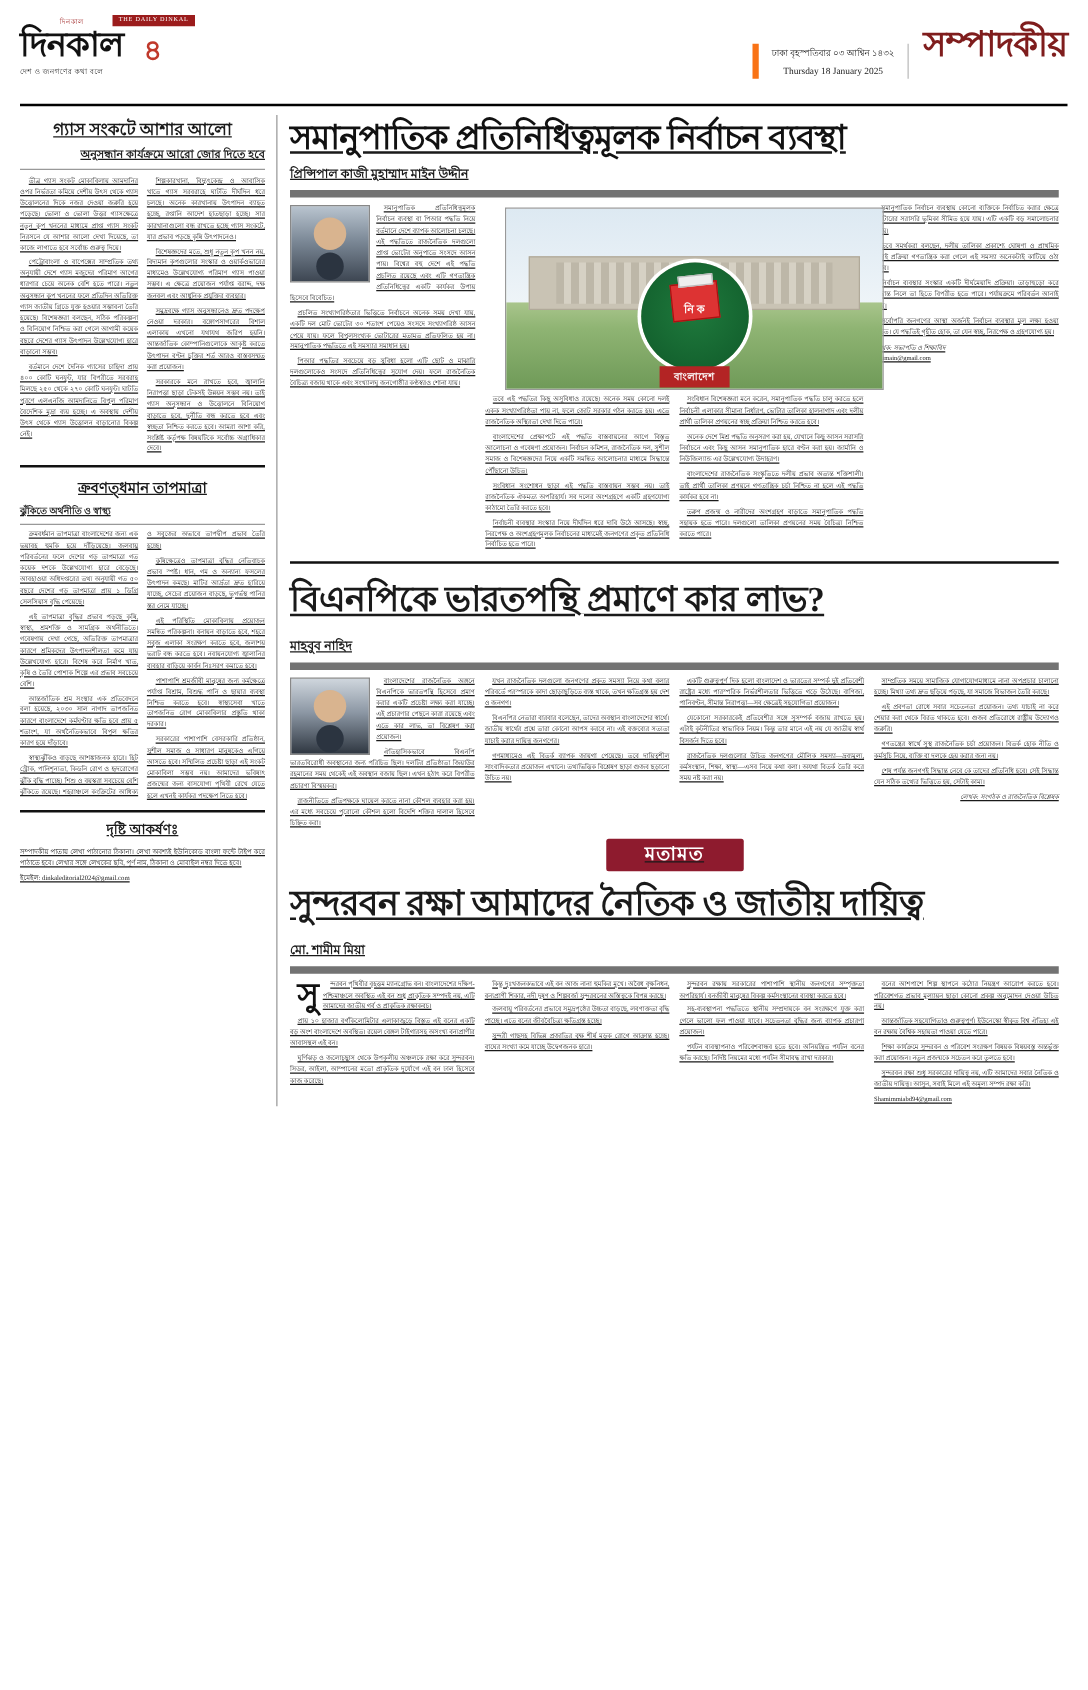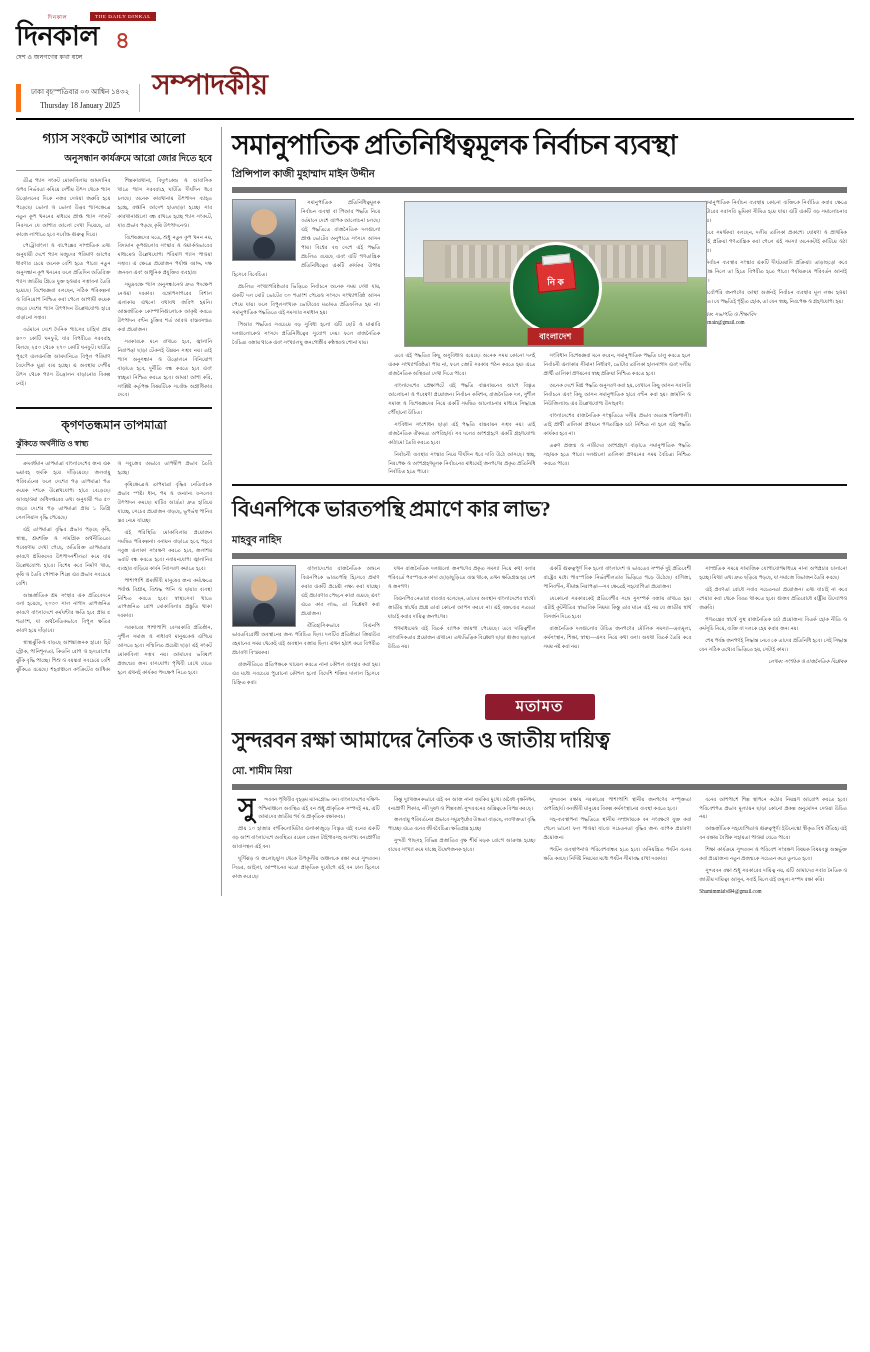--- a/index.html
+++ b/index.html
@@ -13,24 +13,23 @@
     overflow: hidden;
   }
   .page {
     width: 870px; height: 1352px;
     padding: 14px 16px 10px 16px;
     position: relative;
   }
 
   
   .masthead {
-    display: flex; align-items: flex-start; justify-content: space-between;
+    display: flex; align-items: flex-end; justify-content: space-between;
     border-bottom: 2px solid #000;
-    padding-bottom: 6px;
-    flex-direction: column;
+    padding-bottom: 20px;
   }
   .masthead-left { display:flex; align-items:flex-start; gap:10px; }
   .logo-block { position: relative; }
   .logo-kicker {
     font-size: 5.5px; letter-spacing:.5px; color:#9b1c1c; text-align:center;
     margin-bottom:1px;
   }
   .logo-main {
     font-size: 27px; font-weight: 700; line-height: 1;
     color:#111; letter-spacing:-0.5px;
@@ -53,21 +52,21 @@
     padding:2px 10px; text-align:center;
   }
   .date-bn { font-size:7px; color:#222; }
   .date-en { font-size:7.5px; color:#222; margin-top:3px; font-family:"Liberation Serif", serif; }
   .section-title {
     font-size: 28px; font-weight:700; color:#7f1d1d; letter-spacing:-0.5px;
     padding-bottom:2px;
   }
 
   
-  .content { display:flex; gap:0; margin-top:7px; }
+  .content { display:flex; gap:0; margin-top:7px;text-decoration:underline; }
   .col-left { width: 206px; padding-right:9px; border-right:1px solid #999; }
   .col-right { width: 625px; padding-left:10px; }
 
   
   .hl-head {
     font-size: 13.5px; font-weight:700; text-align:center; line-height:1.25;
     margin:4px 0 3px 0;
   }
   .hl-sub {
     font-size: 9px; font-weight:700; text-align:right; margin-bottom:5px;
@@ -137,21 +136,21 @@
   .pm-label {
     position:absolute; left:50%; bottom:-4px; transform:translateX(-50%);
     background:#b32424; color:#fff; font-size:8px; padding:2px 12px; white-space:nowrap;
     letter-spacing:.5px; font-weight:700;
   }
   .pm-bnlabel { position:absolute; left:50%; top:30px; transform:translateX(-50%);
     color:#fff; font-size:9px; font-weight:700; }
 
   
   .sec-title-bar {
-    font-size: 21px; font-weight:700; margin:4px 0 3px 0; letter-spacing:-0.4px;
+    font-size: 28px; font-weight:700; margin:4px 0 3px 0; letter-spacing:-0.4px;
   }
   .mid-head {
     font-size: 12px; font-weight:700; text-align:center; margin:5px 0 2px 0;
   }
   .mid-sub {
     font-size: 7.5px; font-weight:700; text-align:left; margin-bottom:4px;
     padding-bottom:4px; border-bottom:1px solid #999;
   }
   .attention-box {
     border-top:2px solid #111; margin-top:6px; padding-top:5px;
@@ -214,34 +213,39 @@
           <p>শিল্পকারখানা, বিদ্যুৎকেন্দ্র ও আবাসিক খাতে গ্যাস সরবরাহে ঘাটতি দীর্ঘদিন ধরে চলছে। অনেক কারখানায় উৎপাদন ব্যাহত হচ্ছে, রপ্তানি আদেশ হাতছাড়া হচ্ছে। সার কারখানাগুলো বন্ধ রাখতে হচ্ছে গ্যাস সংকটে, যার প্রভাব পড়ছে কৃষি উৎপাদনেও।</p>
           <p>বিশেষজ্ঞদের মতে, শুধু নতুন কূপ খনন নয়, বিদ্যমান কূপগুলোর সংস্কার ও ওয়ার্কওভারের মাধ্যমেও উল্লেখযোগ্য পরিমাণ গ্যাস পাওয়া সম্ভব। এ ক্ষেত্রে প্রয়োজন পর্যাপ্ত বরাদ্দ, দক্ষ জনবল এবং আধুনিক প্রযুক্তির ব্যবহার।</p>
           <p>সমুদ্রবক্ষে গ্যাস অনুসন্ধানেও দ্রুত পদক্ষেপ নেওয়া দরকার। বঙ্গোপসাগরের বিশাল এলাকায় এখনো যথাযথ জরিপ হয়নি। আন্তর্জাতিক কোম্পানিগুলোকে আকৃষ্ট করতে উৎপাদন বণ্টন চুক্তির শর্ত আরও বাস্তবসম্মত করা প্রয়োজন।</p>
           <p>সরকারকে মনে রাখতে হবে, জ্বালানি নিরাপত্তা ছাড়া টেকসই উন্নয়ন সম্ভব নয়। তাই গ্যাস অনুসন্ধান ও উত্তোলনে বিনিয়োগ বাড়াতে হবে, দুর্নীতি বন্ধ করতে হবে এবং স্বচ্ছতা নিশ্চিত করতে হবে। আমরা আশা করি, সংশ্লিষ্ট কর্তৃপক্ষ বিষয়টিকে সর্বোচ্চ অগ্রাধিকার দেবে।</p>
         </div>
       </div>
 
       <div class="rule-thick"></div>
 
       <div>
-        <div class="mid-head">ক্গণতন্ধমান তাপমাত্রা</div>
+        <div class="mid-head">ক্রবণত্ধমান তাপমাত্রা</div>
         <div class="mid-sub">ঝুঁকিতে অর্থনীতি ও স্বাস্থ্য</div>
         <div class="body-text c2">
           <p>ক্রমবর্ধমান তাপমাত্রা বাংলাদেশের জন্য এক ভয়াবহ হুমকি হয়ে দাঁড়িয়েছে। জলবায়ু পরিবর্তনের ফলে দেশের গড় তাপমাত্রা গত কয়েক দশকে উল্লেখযোগ্য হারে বেড়েছে। আবহাওয়া অধিদপ্তরের তথ্য অনুযায়ী গত ৫০ বছরে দেশের গড় তাপমাত্রা প্রায় ১ ডিগ্রি সেলসিয়াস বৃদ্ধি পেয়েছে।</p>
           <p>এই তাপমাত্রা বৃদ্ধির প্রভাব পড়ছে কৃষি, স্বাস্থ্য, শ্রমশক্তি ও সামগ্রিক অর্থনীতিতে। গবেষণায় দেখা গেছে, অতিরিক্ত তাপমাত্রার কারণে শ্রমিকদের উৎপাদনশীলতা কমে যায় উল্লেখযোগ্য হারে। বিশেষ করে নির্মাণ খাত, কৃষি ও তৈরি পোশাক শিল্পে এর প্রভাব সবচেয়ে বেশি।</p>
           <p>আন্তর্জাতিক শ্রম সংস্থার এক প্রতিবেদনে বলা হয়েছে, ২০৩০ সাল নাগাদ তাপজনিত কারণে বাংলাদেশে কর্মঘণ্টার ক্ষতি হবে প্রায় ৫ শতাংশ, যা অর্থনৈতিকভাবে বিপুল ক্ষতির কারণ হয়ে দাঁড়াবে।</p>
           <p>স্বাস্থ্যঝুঁকিও বাড়ছে আশঙ্কাজনক হারে। হিট স্ট্রোক, পানিশূন্যতা, কিডনি রোগ ও হৃদরোগের ঝুঁকি বৃদ্ধি পাচ্ছে। শিশু ও বয়স্করা সবচেয়ে বেশি ঝুঁকিতে রয়েছে। শহরাঞ্চলে কংক্রিটের আধিক্য ও সবুজের অভাবে তাপদ্বীপ প্রভাব তৈরি হচ্ছে।</p>
           <p>কৃষিক্ষেত্রেও তাপমাত্রা বৃদ্ধির নেতিবাচক প্রভাব স্পষ্ট। ধান, গম ও অন্যান্য ফসলের উৎপাদন কমছে। মাটির আর্দ্রতা দ্রুত হারিয়ে যাচ্ছে, সেচের প্রয়োজন বাড়ছে, ভূগর্ভস্থ পানির স্তর নেমে যাচ্ছে।</p>
           <p>এই পরিস্থিতি মোকাবিলায় প্রয়োজন সমন্বিত পরিকল্পনা। বনায়ন বাড়াতে হবে, শহরে সবুজ এলাকা সংরক্ষণ করতে হবে, জলাশয় ভরাট বন্ধ করতে হবে। নবায়নযোগ্য জ্বালানির ব্যবহার বাড়িয়ে কার্বন নিঃসরণ কমাতে হবে।</p>
           <p>পাশাপাশি শ্রমজীবী মানুষের জন্য কর্মক্ষেত্রে পর্যাপ্ত বিশ্রাম, বিশুদ্ধ পানি ও ছায়ার ব্যবস্থা নিশ্চিত করতে হবে। স্বাস্থ্যসেবা খাতে তাপজনিত রোগ মোকাবিলার প্রস্তুতি থাকা দরকার।</p>
           <p>সরকারের পাশাপাশি বেসরকারি প্রতিষ্ঠান, সুশীল সমাজ ও সাধারণ মানুষকেও এগিয়ে আসতে হবে। সম্মিলিত প্রচেষ্টা ছাড়া এই সংকট মোকাবিলা সম্ভব নয়। আমাদের ভবিষ্যৎ প্রজন্মের জন্য বাসযোগ্য পৃথিবী রেখে যেতে হলে এখনই কার্যকর পদক্ষেপ নিতে হবে।</p>
         </div>
       </div>
 
+      <div class="attention-box">
+        <div class="attention-title">দৃষ্টি আকর্ষণঃ</div>
+        <div class="attention-body">সম্পাদকীয় পাতায় লেখা পাঠানোর ঠিকানা। লেখা অবশ্যই ইউনিকোড বাংলা ফন্টে টাইপ করে পাঠাতে হবে। লেখার সঙ্গে লেখকের ছবি, পূর্ণ নাম, ঠিকানা ও মোবাইল নম্বর দিতে হবে।</div>
+        <div class="attention-mail">ইমেইল: dinkaleditorial2024@gmail.com</div>
+      </div>
     </div>
 
     <div class="col-right">
 
       <div>
         <div class="feature-title">সমানুপাতিক প্রতিনিধিত্বমূলক নির্বাচন ব্যবস্থা</div>
         <div class="byline">প্রিন্সিপাল কাজী মুহাম্মাদ মাইন উদ্দীন</div>
 
         <div class="article-grid">
           <div class="acol" style="width:150px">

